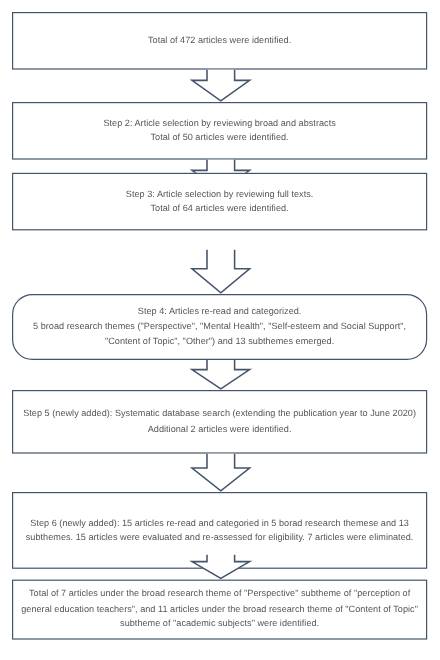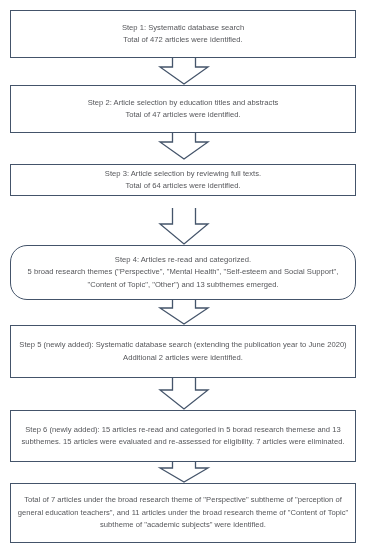--- a/index.html
+++ b/index.html
@@ -56,42 +56,41 @@
     display: block;
     margin: 0 auto;
   }
 </style>
 </head>
 <body>
 
 <div id="flow-root">
 
   <div class="flow-box" style="top:10px; height:48px;">
-    <span class="box-line">Step 1: Systematic database search</span>
     <span class="box-line">Total of 472 articles were identified.</span>
   </div>
 
   <div class="arrow-wrap" style="top:58px;">
     <svg width="60" height="27" viewBox="0 0 60 27" aria-hidden="true">
       <path d="M18.5 0 L18.5 9 L6 9 L30 26 L54 9 L41.5 9 L41.5 0" fill="#ffffff" stroke="#44546a" stroke-width="1.3" stroke-linejoin="miter"></path>
     </svg>
   </div>
 
   <div class="flow-box" style="top:85px; height:48px;">
-    <span class="box-line">Step 2: Article selection by education titles and abstracts</span>
-    <span class="box-line">Total of 47 articles were identified.</span>
+    <span class="box-line">Step 2: Article selection by reviewing broad and abstracts</span>
+    <span class="box-line">Total of 50 articles were identified.</span>
   </div>
 
   <div class="arrow-wrap" style="top:133px;">
     <svg width="60" height="27" viewBox="0 0 60 27" aria-hidden="true">
       <path d="M18.5 0 L18.5 9 L6 9 L30 26 L54 9 L41.5 9 L41.5 0" fill="#ffffff" stroke="#44546a" stroke-width="1.3" stroke-linejoin="miter"></path>
     </svg>
   </div>
 
-  <div class="flow-box" style="top:164px; height:32px;">
+  <div class="flow-box" style="top:144px; height:48px;">
     <span class="box-line">Step 3: Article selection by reviewing full texts.</span>
     <span class="box-line">Total of 64 articles were identified.</span>
   </div>
 
   <div class="arrow-wrap" style="top:208px;">
     <svg width="60" height="37" viewBox="0 0 60 37" aria-hidden="true">
       <path d="M18.5 0 L18.5 16 L6 16 L30 36 L54 16 L41.5 16 L41.5 0" fill="#ffffff" stroke="#44546a" stroke-width="1.3" stroke-linejoin="miter"></path>
     </svg>
   </div>
 
@@ -110,27 +109,27 @@
     <span class="box-line">Step 5 (newly added): Systematic database search (extending the publication year to June 2020)</span>
     <span class="box-line">Additional 2 articles were identified.</span>
   </div>
 
   <div class="arrow-wrap" style="top:378px;">
     <svg width="60" height="32" viewBox="0 0 60 32" aria-hidden="true">
       <path d="M18.5 0 L18.5 12 L6 12 L30 31 L54 12 L41.5 12 L41.5 0" fill="#ffffff" stroke="#44546a" stroke-width="1.3" stroke-linejoin="miter"></path>
     </svg>
   </div>
 
-  <div class="flow-box" style="top:410px; height:52px;">
+  <div class="flow-box" style="top:410px; height:64px;">
     <span class="box-line wrap">Step 6 (newly added): 15 articles re-read and categoried in 5 borad research themese and 13 subthemes. 15 articles were evaluated and re-assessed for eligibility. 7 articles were eliminated.</span>
   </div>
 
   <div class="arrow-wrap" style="top:462px;">
     <svg width="60" height="21" viewBox="0 0 60 21" aria-hidden="true">
       <path d="M18.5 0 L18.5 6 L6 6 L30 20 L54 6 L41.5 6 L41.5 0" fill="#ffffff" stroke="#44546a" stroke-width="1.3" stroke-linejoin="miter"></path>
     </svg>
   </div>
 
-  <div class="flow-box" style="top:483px; height:60px;">
+  <div class="flow-box" style="top:483px; height:50px;">
     <span class="box-line wrap">Total of 7 articles under the broad research theme of "Perspective" subtheme of "perception of general education teachers", and 11 articles under the broad research theme of  "Content of Topic" subtheme of "academic subjects" were identified.</span>
   </div>
 
 </div>
 
 </body></html>

